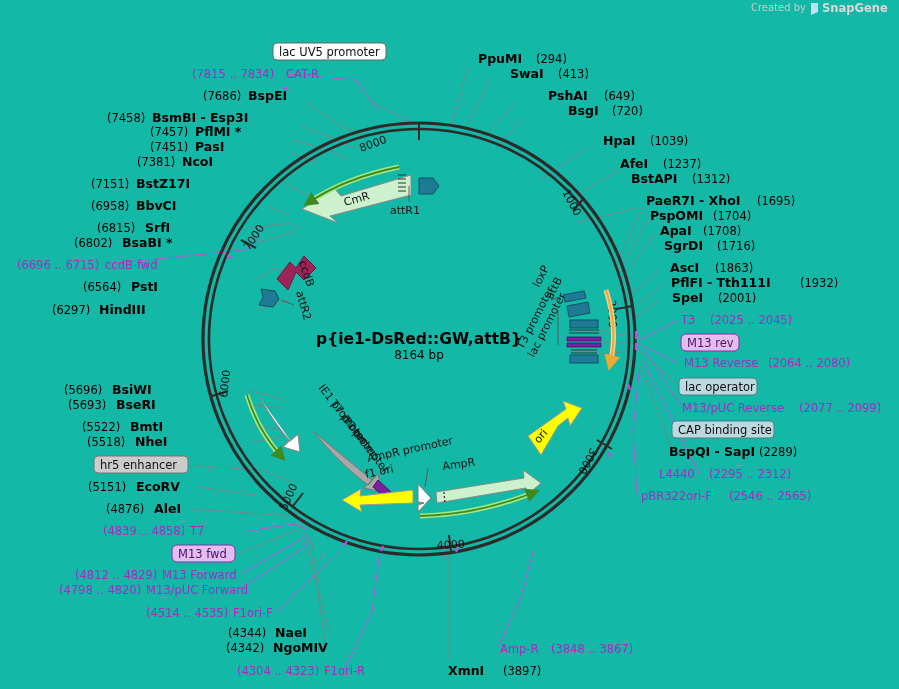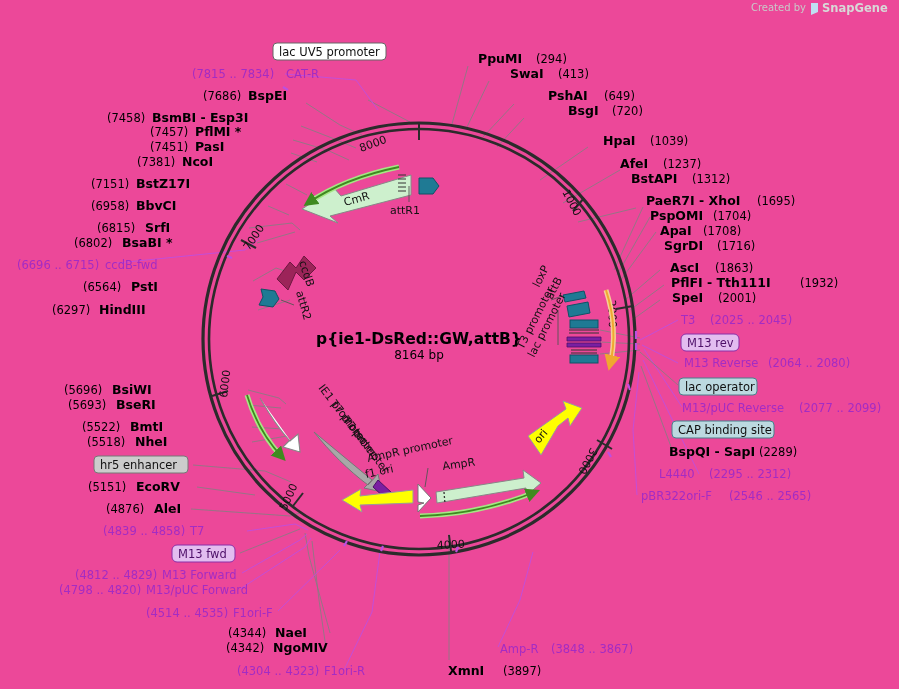--- a/index.html
+++ b/index.html
@@ -1,17 +1,17 @@
 <!DOCTYPE html>
 <html><head>
 <meta charset="utf-8">
 <style>
   html,body{margin:0;padding:0;background:#ffffff;}
   body{width:899px;height:689px;overflow:hidden;font-family:"DejaVu Sans",sans-serif;}
-  #stage{position:relative;width:899px;height:689px;background:#ec4899;}
+  #stage{position:relative;width:899px;height:689px;background:#14b8a6;}
   svg{display:block;}
   .enz{font-weight:bold;font-size:12.5px;fill:#000;}
   .pos{font-size:11.5px;fill:#000;}
   .prim{font-size:11.5px;fill:#a32cc4;}
   .tick{font-size:11px;fill:#111;}
   .feat{font-size:11px;fill:#111;}
   .ttl{font-weight:bold;font-size:15.5px;fill:#000;}
   .bp{font-size:12px;fill:#000;}
   .boxtxt{font-size:11.5px;}
   .leader{stroke:#808080;stroke-width:.8;fill:none;}

